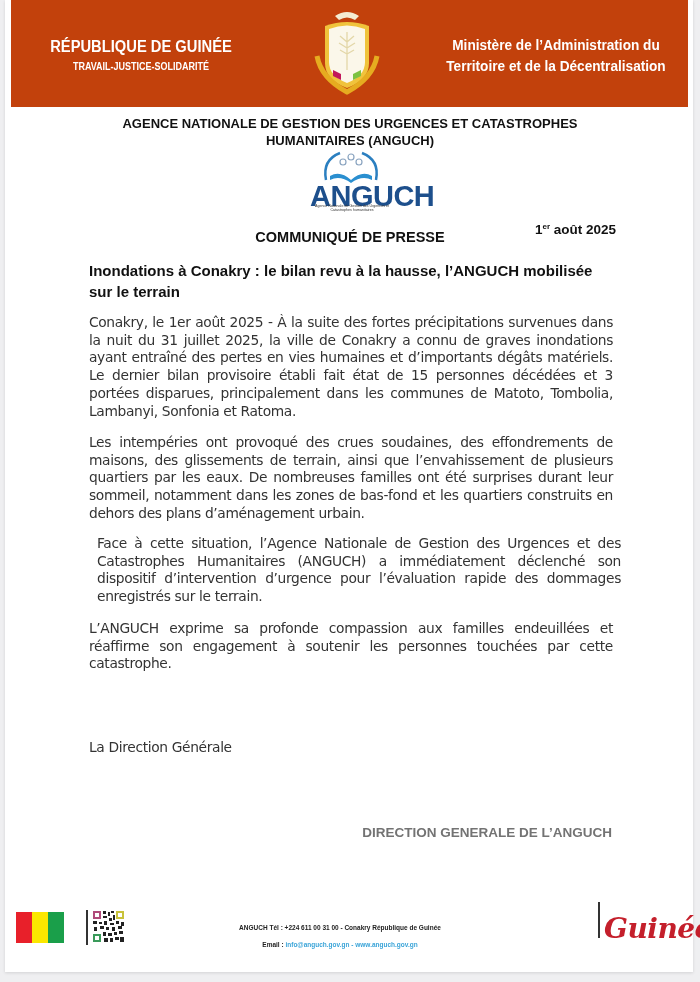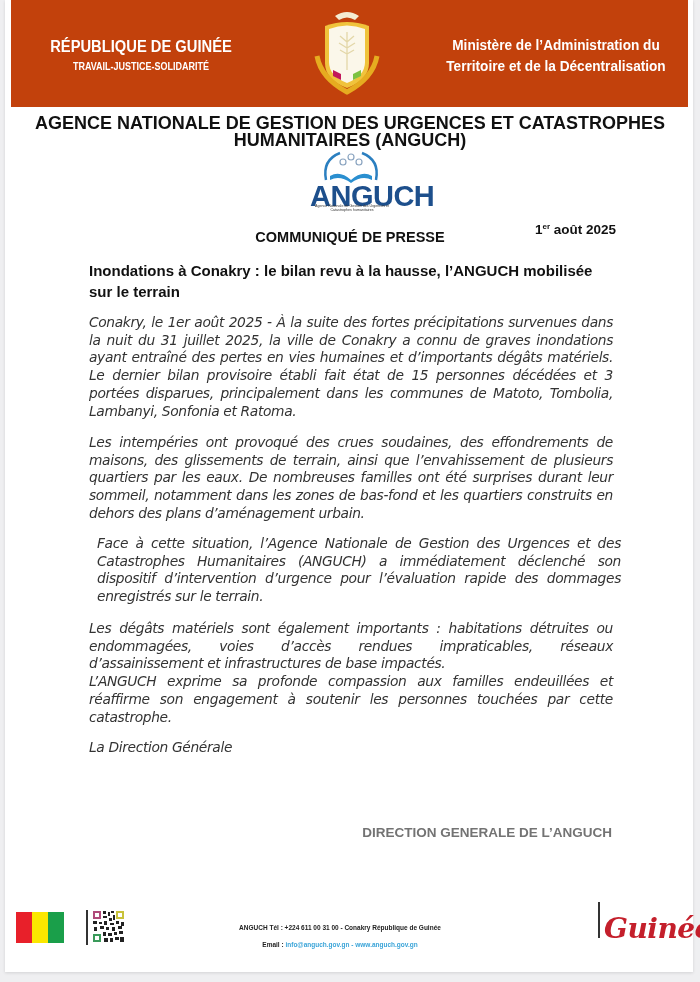--- a/index.html
+++ b/index.html
@@ -42,21 +42,21 @@
     position: absolute; left: 410px; width: 270px; top: 35px;
     text-align: center;
     font-weight: bold; font-size: 14.5px; line-height: 21px;
     transform: scaleX(0.94);
   }
   .crest {
     position: absolute; left: 296px; top: 8px; width: 80px; height: 90px;
   }
   .agency {
     position: absolute; left: 0; width: 700px; top: 115px;
-    text-align: center; font-weight: bold; font-size: 18px;
+    text-align: center; font-weight: bold; font-size: 13px;
     line-height: 17px; color: #111;
   }
   .logo {
     position: absolute; left: 296px; top: 150px; width: 108px; height: 64px;
   }
   .logo .brand {
     position: absolute; left: 14px; top: 30px;
     font-family: "Liberation Sans", sans-serif;
     font-weight: bold; font-size: 29px; color: #1d4f8c; letter-spacing: -0.5px;
   }
@@ -77,21 +77,21 @@
     position: absolute; left: 89px; width: 530px; top: 260px;
     font-weight: bold; font-size: 15px; line-height: 21px; color: #111;
   }
   .body {
     position: absolute; left: 89px; width: 524px;
     font-size: 13.8px; line-height: 17.7px; color: #333;
     text-align: justify;
     font-family: "DejaVu Sans", sans-serif;
     letter-spacing: -0.35px;
   }
-  .body p { margin: 0; font-style: italic; }
+  .body p { margin: 0; }
   .p1 { top: 314px; }
   .p2 { top: 434px; }
   .p3 { top: 535px; margin-left: 8px; }
   .p4 { top: 620px; }
   .p5 { top: 739px; }
   .sign {
     position: absolute; right: 88px; top: 825px;
     font-weight: bold; font-size: 13.5px; color: #737373;
   }
   .footer { position: absolute; left: 0; top: 900px; width: 700px; height: 70px; }
@@ -164,21 +164,20 @@
 <div class="body p1">
     <p>Conakry, le 1er août 2025 - À la suite des fortes précipitations survenues dans la nuit du 31 juillet 2025, la ville de Conakry a connu de graves inondations ayant entraîné des pertes en vies humaines et d’importants dégâts matériels. Le dernier bilan provisoire établi fait état de 15 personnes décédées et 3 portées disparues, principalement dans les communes de Matoto, Tombolia, Lambanyi, Sonfonia et Ratoma.</p>
   </div>
 <div class="body p2">
     <p>Les intempéries ont provoqué des crues soudaines, des effondrements de maisons, des glissements de terrain, ainsi que l’envahissement de plusieurs quartiers par les eaux. De nombreuses familles ont été surprises durant leur sommeil, notamment dans les zones de bas-fond et les quartiers construits en dehors des plans d’aménagement urbain.</p>
   </div>
 <div class="body p3">
     <p>Face à cette situation, l’Agence Nationale de Gestion des Urgences et des Catastrophes Humanitaires (ANGUCH) a immédiatement déclenché son dispositif d’intervention d’urgence pour l’évaluation rapide des dommages enregistrés sur le terrain.</p>
   </div>
 <div class="body p4">
-  <p>Les dégâts matériels sont également importants : habitations détruites ou endommagées, voies d’accès rendues impraticables, réseaux d’assainissement et infrastructures de base impactés.</p>
   <p>L’ANGUCH exprime sa profonde compassion aux familles endeuillées et réaffirme son engagement à soutenir les personnes touchées par cette catastrophe.</p>
 </div>
 <div class="body p5">
   <p style="text-align:left">La Direction Générale</p>
 </div>
 
 <div class="sign">DIRECTION GENERALE DE L’ANGUCH</div>
 
 <div class="footer">
   <div class="flag">

